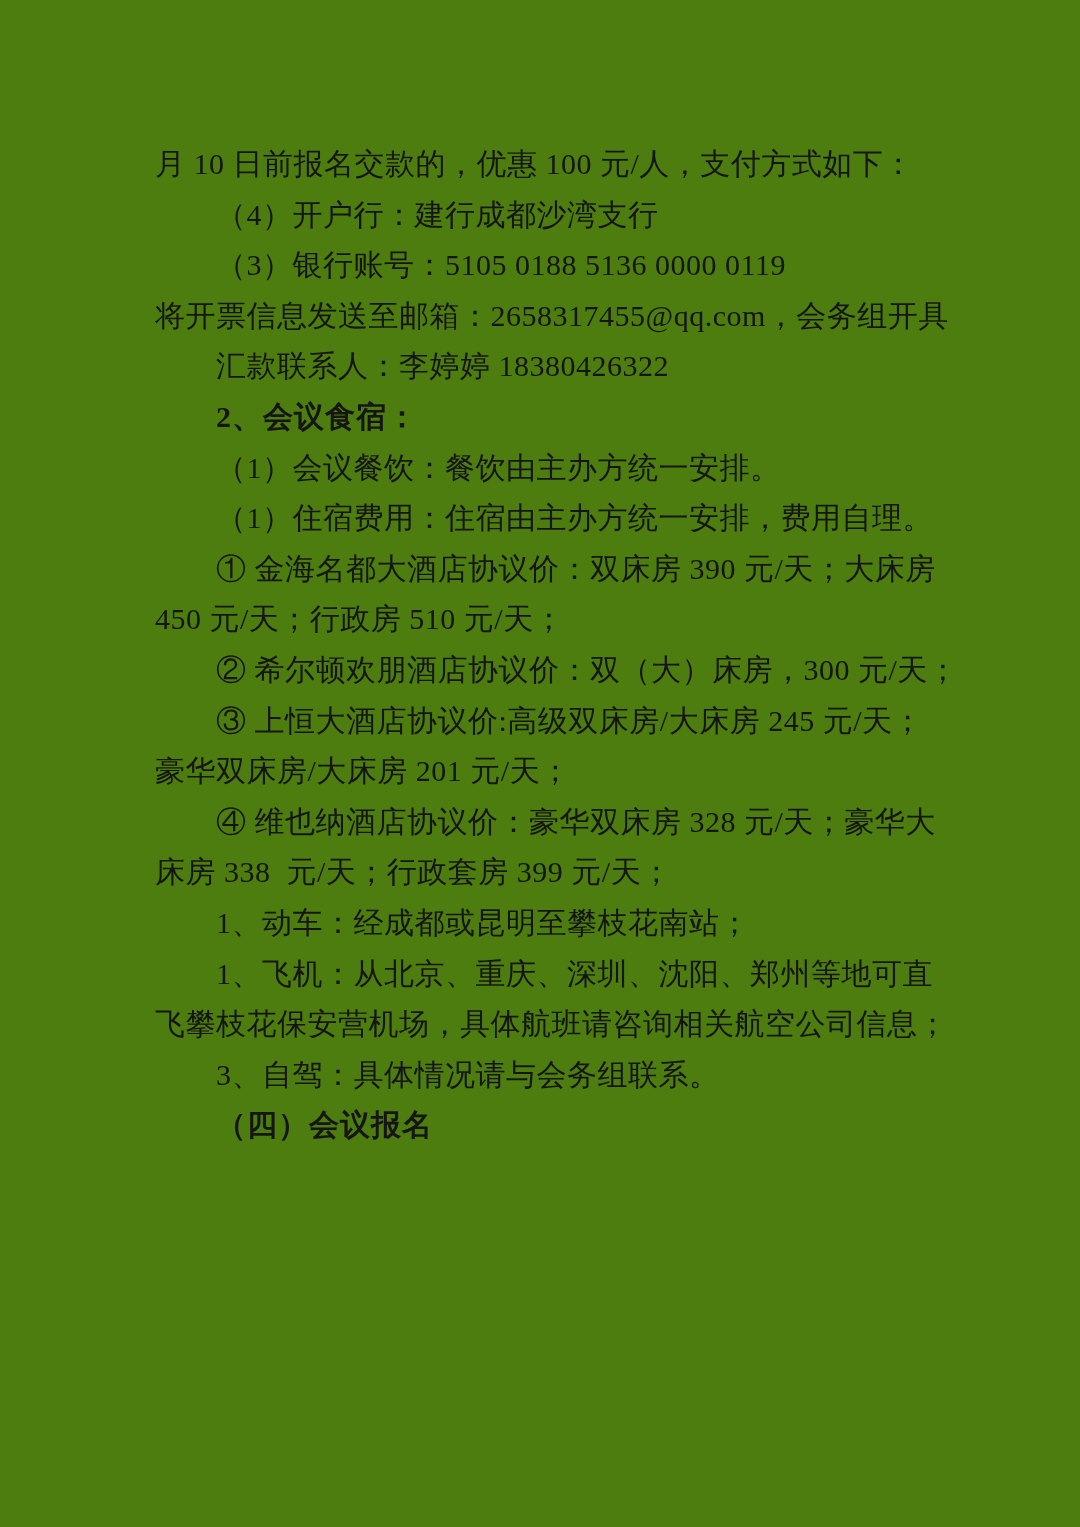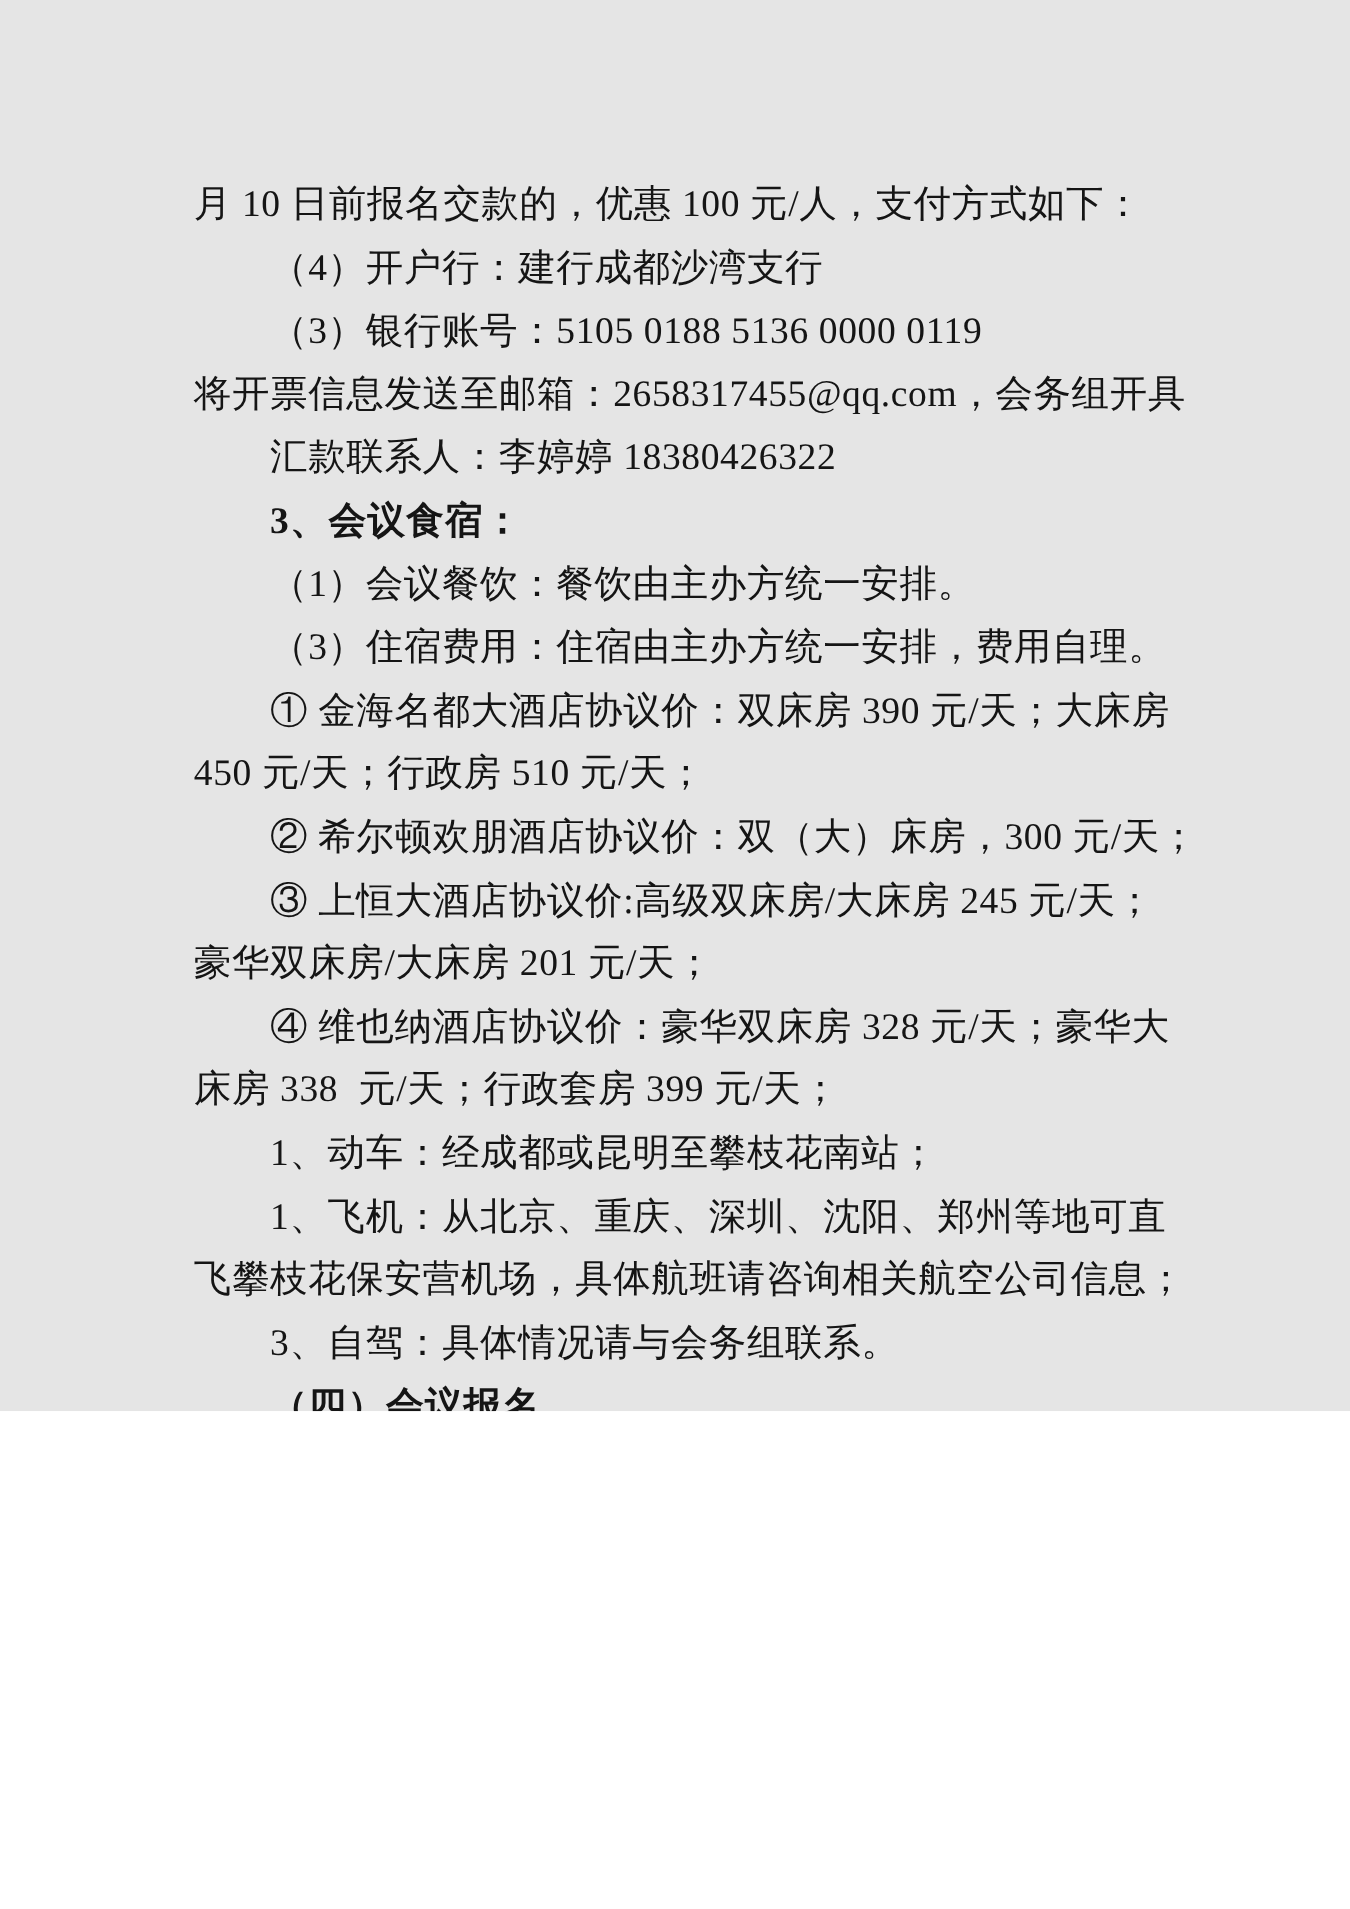--- a/index.html
+++ b/index.html
@@ -3,22 +3,22 @@
 <meta charset="utf-8">
 <style>
   html, body {
     margin: 0;
     padding: 0;
     background: #ffffff;
   }
   .page {
     position: relative;
     width: 1080px;
-    height: 1129px;
-    background: #e5e5e5;
+    height: 1527px;
+    background: #4d7c0f;
     overflow: hidden;
     font-family: "Liberation Serif", "DejaVu Serif", serif;
     color: #151515;
   }
   .doc-body {
     position: absolute;
     left: 155px;
     top: 139px;
     width: 780px;
   }
@@ -40,23 +40,23 @@
 </head>
 <body>
 
 <div class="page">
   <div class="doc-body" id="doc-body">
       <div class="line">月 10 日前报名交款的，优惠 100 元/人，支付方式如下：</div>
       <div class="line indent">（4）开户行：建行成都沙湾支行</div>
       <div class="line indent">（3）银行账号：5105 0188 5136 0000 0119</div>
       <div class="line">将开票信息发送至邮箱：2658317455@qq.com，会务组开具</div>
       <div class="line indent">汇款联系人：李婷婷 18380426322</div>
-      <div class="line indent bold">3、会议食宿：</div>
+      <div class="line indent bold">2、会议食宿：</div>
       <div class="line indent">（1）会议餐饮：餐饮由主办方统一安排。</div>
-      <div class="line indent">（3）住宿费用：住宿由主办方统一安排，费用自理。</div>
+      <div class="line indent">（1）住宿费用：住宿由主办方统一安排，费用自理。</div>
       <div class="line indent">① 金海名都大酒店协议价：双床房 390 元/天；大床房</div>
       <div class="line">450 元/天；行政房 510 元/天；</div>
       <div class="line indent">② 希尔顿欢朋酒店协议价：双（大）床房，300 元/天；</div>
       <div class="line indent">③ 上恒大酒店协议价:高级双床房/大床房 245 元/天；</div>
       <div class="line">豪华双床房/大床房 201 元/天；</div>
       <div class="line indent">④ 维也纳酒店协议价：豪华双床房 328 元/天；豪华大</div>
       <div class="line">床房 338  元/天；行政套房 399 元/天；</div>
       <div class="line indent">1、动车：经成都或昆明至攀枝花南站；</div>
       <div class="line indent">1、飞机：从北京、重庆、深圳、沈阳、郑州等地可直</div>
       <div class="line">飞攀枝花保安营机场，具体航班请咨询相关航空公司信息；</div>

